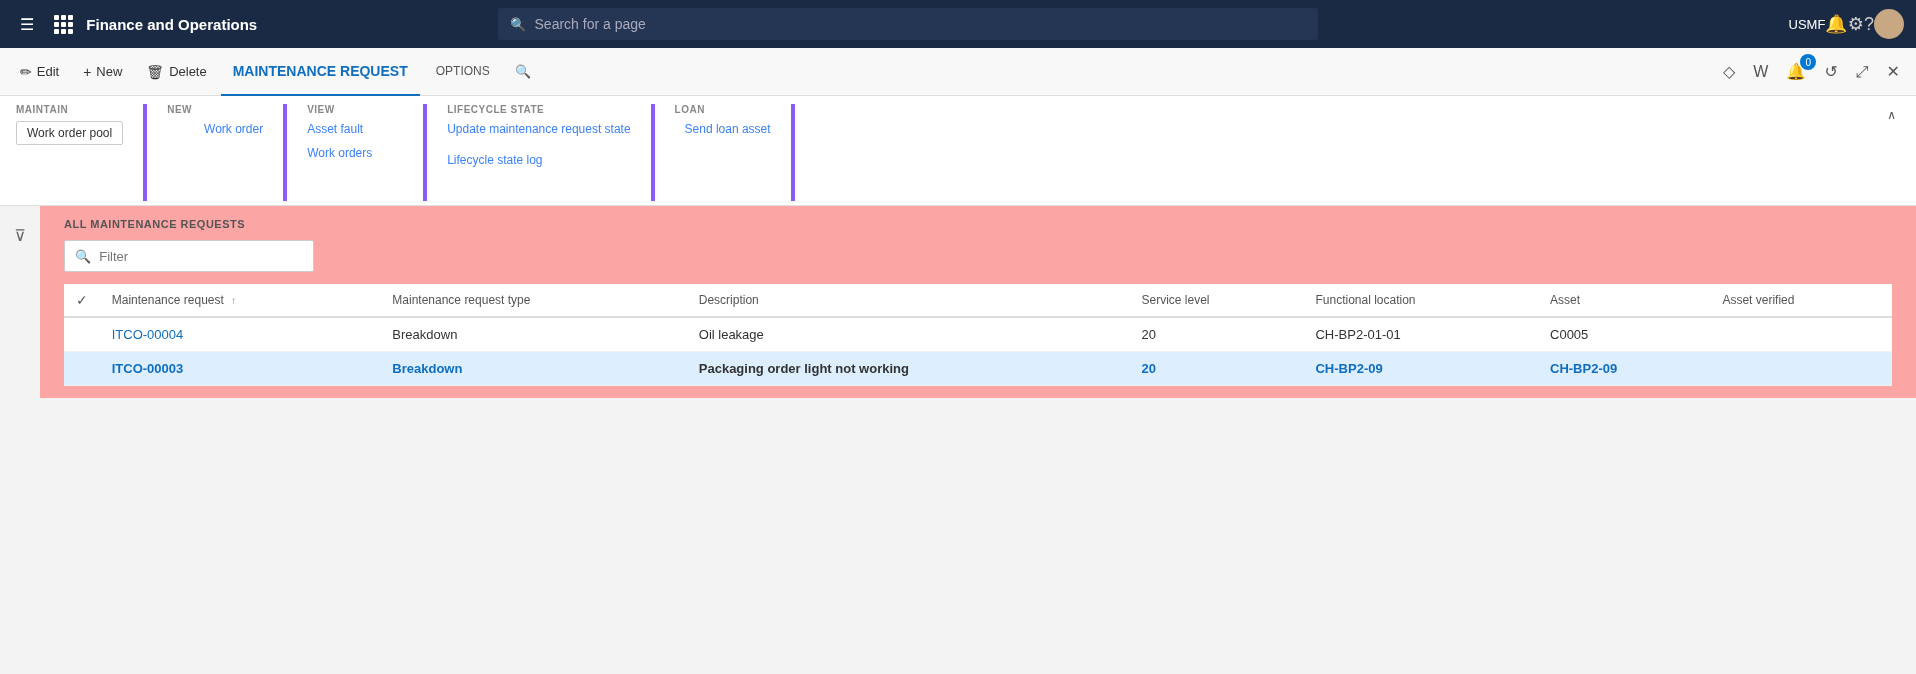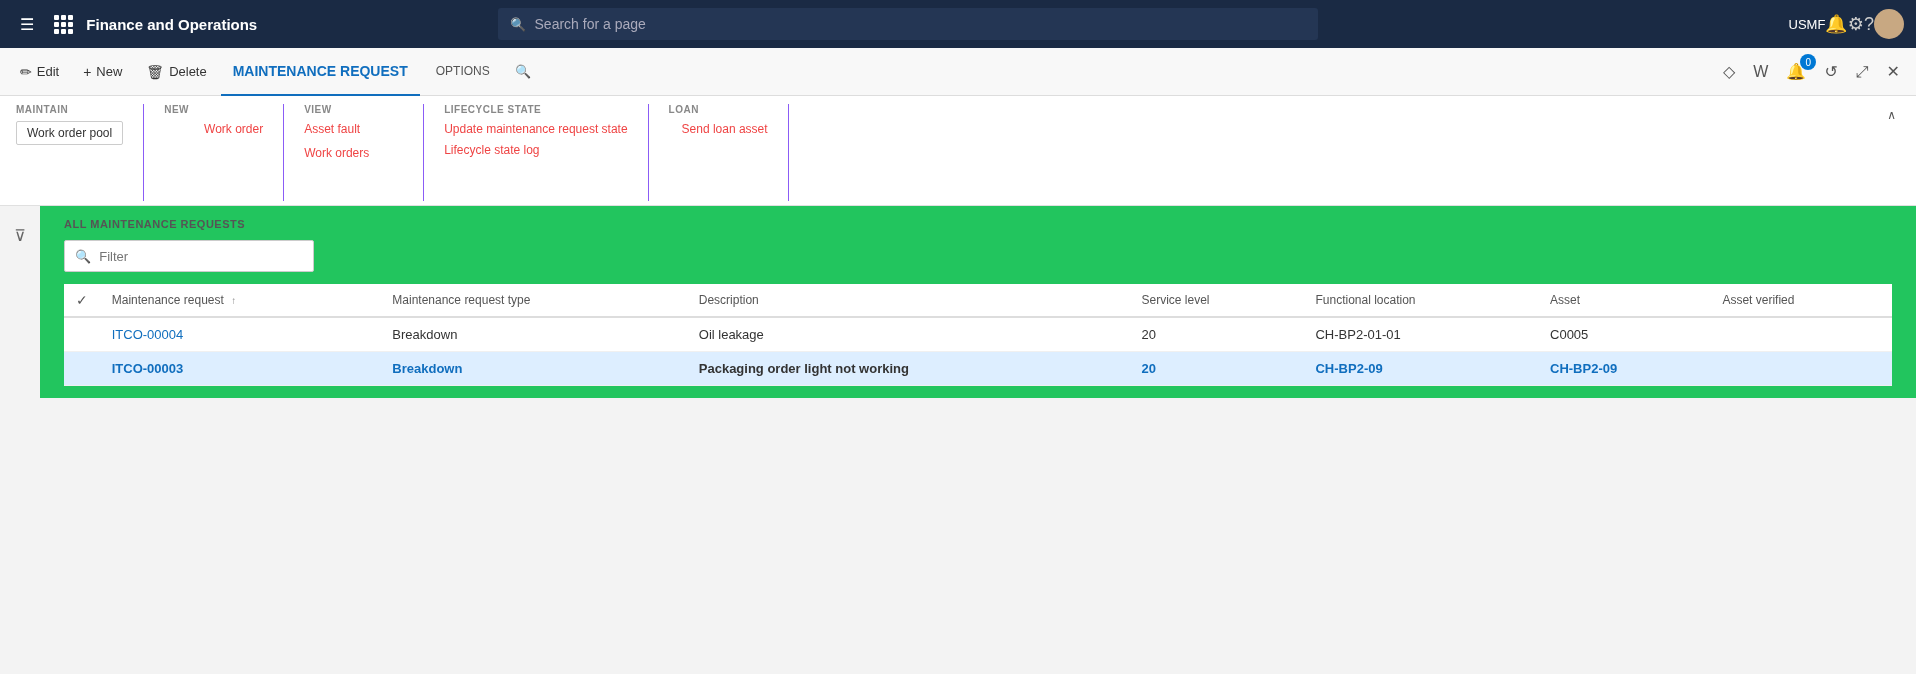--- a/index.html
+++ b/index.html
@@ -62,43 +62,43 @@
     }
     .badge-wrap { position: relative; display: inline-block; }
 
     
     .ribbon {
       background: #fff; border-bottom: 1px solid #e0e0e0; padding: 8px 16px 4px;
       display: flex; gap: 0; min-height: 110px;
     }
     .ribbon-group {
       display: flex; flex-direction: column; padding: 0 20px 0 0; margin-right: 20px;
-      border-right: 1px solid #8b5cf6; min-width: 120px;
+      border-right: 4px solid #8b5cf6; min-width: 120px;
     }
     .ribbon-group:last-child { border-right: none; }
     .ribbon-group-label {
       font-size: 10px; font-weight: 600; text-transform: uppercase; color: #888;
       letter-spacing: 0.5px; margin-bottom: 6px;
     }
     .ribbon-group-items { display: flex; gap: 8px; flex-wrap: wrap; align-items: flex-start; justify-content: flex-end; }
     .ribbon-btn {
       background: none; border: 1px solid #ccc; padding: 4px 10px; cursor: pointer; border-radius: 2px;
       font-size: 12px; color: #333; white-space: nowrap;
     }
     .ribbon-link {
-      background: none; border: none; color: #ef4444; cursor: pointer; font-size: 12px;
+      background: none; border: none; color: #3b82f6; cursor: pointer; font-size: 12px;
       text-align: left; padding: 1px 0; display: block;
     }
     .ribbon-collapse-btn {
       margin-left: auto; background: none; border: none; cursor: pointer; font-size: 12px; color: #555;
       align-self: flex-start; padding: 4px;
     }
 
     
-    .content-area { background: #22c55e; padding: 12px 24px; }
+    .content-area { background: #fca5a5; padding: 12px 24px; }
     .section-title {
       font-size: 11px; font-weight: 600; color: #555; text-transform: uppercase;
       letter-spacing: 0.5px; margin-bottom: 10px;
     }
     .filter-bar {
       display: flex; align-items: center; background: #fff; border: 1px solid #ccc;
       border-radius: 2px; padding: 0 10px; height: 32px; gap: 8px; width: 250px; margin-bottom: 12px;
     }
     .filter-bar input {
       border: none; outline: none; font-size: 13px; color: #555; flex: 1; background: transparent;
@@ -219,21 +219,21 @@
   <div class="ribbon-group">
     <div class="ribbon-group-label">VIEW</div>
     <div class="ribbon-group-items" style="flex-direction:column;">
       <button class="ribbon-link">Asset fault</button>
       <button class="ribbon-link">Work orders</button>
     </div>
   </div>
 
   <div class="ribbon-group">
     <div class="ribbon-group-label">LIFECYCLE STATE</div>
-    <div class="ribbon-group-items" style="flex-direction:column;gap:5px;">
+    <div class="ribbon-group-items" style="flex-direction:column;gap:15px;">
       <button class="ribbon-link">Update maintenance request state</button>
       <button class="ribbon-link">Lifecycle state log</button>
     </div>
   </div>
 
 
   <div class="ribbon-group">
     <div class="ribbon-group-label">LOAN</div>
     <div class="ribbon-group-items">
       <button class="ribbon-link">Send loan asset</button>

